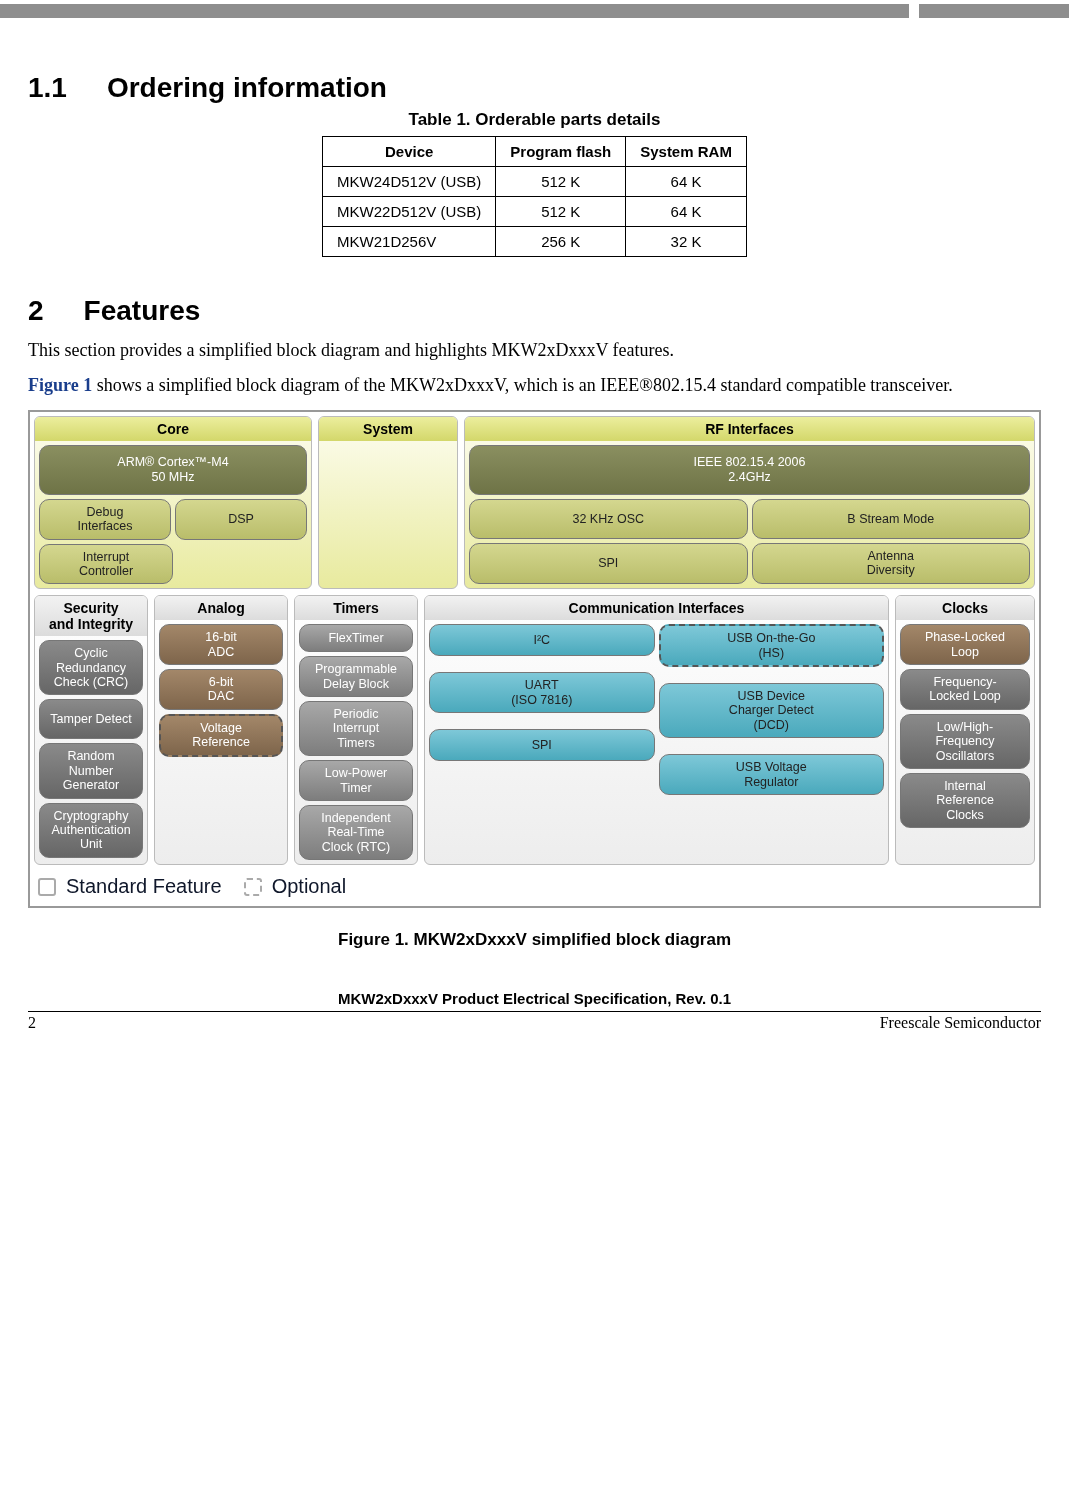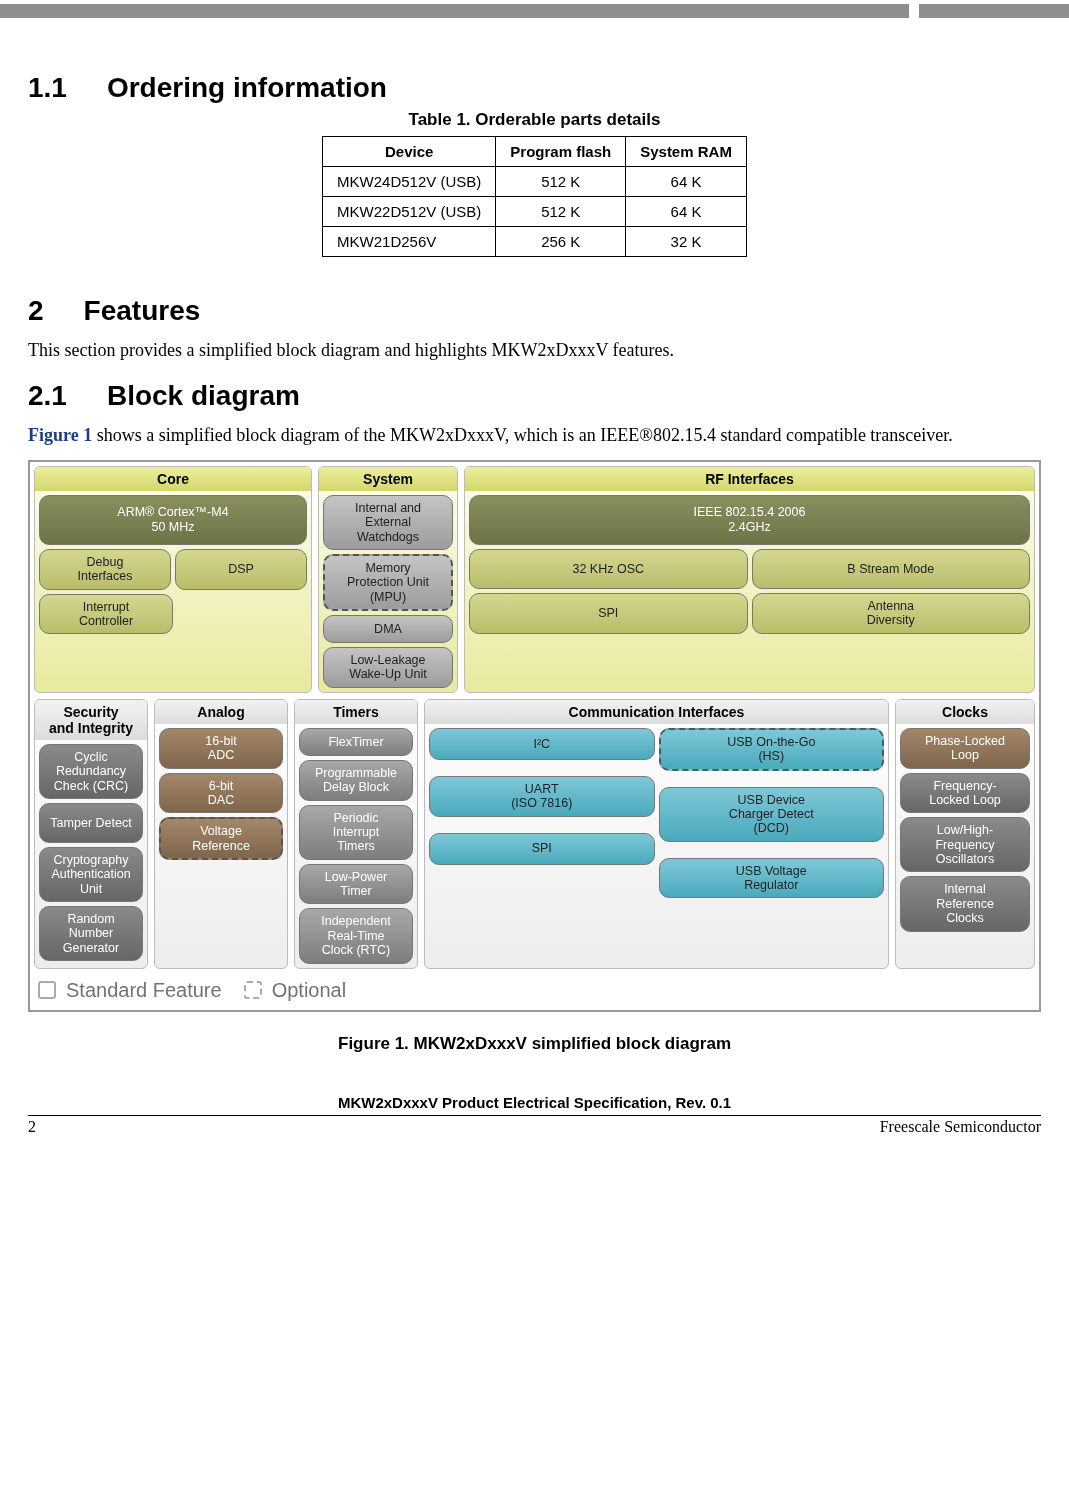--- a/index.html
+++ b/index.html
@@ -31,21 +31,21 @@
   .blk.yellow { background: linear-gradient(#f3e08a, #e6c956); color: #222; }
   .blk.gray-d { background: linear-gradient(#8a8a8a, #666); }
   .blk.gray-m { background: linear-gradient(#a8a8a8, #7d7d7d); }
   .blk.gray-l { background: linear-gradient(#c4c4c4, #9c9c9c); color: #222; }
   .blk.brown { background: linear-gradient(#a38769, #7e654b); }
   .blk.teal { background: linear-gradient(#7ec8d8, #4aa9bc); color: #222; }
   .blk.dashed { border: 2px dashed #555; }
   .subrow { display: flex; gap: 4px; }
   .subrow .blk { flex: 1; }
   .subcol { flex: 1; display: flex; flex-direction: column; gap: 16px; }
-  .legend { display: flex; align-items: center; gap: 10px; padding: 10px 4px 4px 4px; font-size: 20px; color: #737373; }
+  .legend { display: flex; align-items: center; gap: 10px; padding: 10px 4px 4px 4px; font-size: 20px; color: #0f172a; }
   .lg-sq { width: 18px; height: 18px; border: 2px solid #aaa; border-radius: 3px; background: #fff; }
   .lg-sq.dashed { border-style: dashed; }
   .fig-cap { font-family: Arial, Helvetica, sans-serif; font-weight: bold; text-align: center; font-size: 17px; margin: 22px 0 40px 0; }
   .footer-title { font-family: Arial, Helvetica, sans-serif; font-weight: bold; text-align: center; font-size: 15px; border-bottom: 1px solid #000; padding-bottom: 4px; margin-top: 30px; }
   .footer-row { display: flex; justify-content: space-between; font-size: 16px; padding-top: 2px; }
 </style>
 </head>
 <body>
 
 <div class="header-bar"></div>
@@ -82,24 +82,20 @@
     </tr>
   </tbody>
     </table>
 
   <h2 class="sec">
     <span class="sec-num">2</span>
     <span>Features</span>
   </h2>
   <p class="body">This section provides a simplified block diagram and highlights MKW2xDxxxV features.</p>
 
-  <h2 class="sec" style="margin-top:18px">
-    <span class="sec-num">2.1</span>
-    <span>Block diagram</span>
-  </h2>
   <p class="body">
     <span class="figref">Figure 1</span><span> shows a simplified block diagram of the MKW2xDxxxV, which is an IEEE®802.15.4 standard compatible transceiver.</span>
   </p>
 
   <div class="diagram">
     <div class="diag-row row1">
 
       <div class="dgroup" style="width:278px">
         <div class="ghdr">Core</div>
         <div class="gbody">
@@ -110,26 +106,20 @@
           </div>
           <div class="subrow">
             <div class="blk olive-l" style="max-width:50%">Interrupt<br>Controller</div>
             <div style="flex:1"></div>
           </div>
         </div>
       </div>
 
       <div class="dgroup" style="width:140px">
         <div class="ghdr">System</div>
-        <div class="gbody">
-          <div class="blk gray-l">Internal and<br>External<br>Watchdogs</div>
-          <div class="blk gray-l dashed">Memory<br>Protection Unit<br>(MPU)</div>
-          <div class="blk gray-l" style="min-height:28px">DMA</div>
-          <div class="blk gray-l">Low-Leakage<br>Wake-Up Unit</div>
-        </div>
       </div>
 
 
       <div class="dgroup" style="flex:1">
         <div class="ghdr">RF Interfaces</div>
         <div class="gbody">
           <div class="blk olive-d" style="min-height:50px">IEEE 802.15.4 2006<br>2.4GHz</div>
           <div class="subrow">
             <div class="blk olive-l">32 KHz OSC</div>
             <div class="blk olive-l">B Stream Mode</div>
@@ -142,22 +132,22 @@
       </div>
     </div>
 
     <div class="diag-row row2" style="margin-top:6px">
 
       <div class="dgroup" style="width:114px">
         <div class="ghdr" style="white-space:pre-line">Security<br>and Integrity</div>
         <div class="gbody">
           <div class="blk gray-d">Cyclic<br>Redundancy<br>Check (CRC)</div>
           <div class="blk gray-d">Tamper Detect</div>
+          <div class="blk gray-d">Random<br>Number<br>Generator</div>
           <div class="blk gray-d">Cryptography<br>Authentication<br>Unit</div>
-          <div class="blk gray-d">Random<br>Number<br>Generator</div>
         </div>
       </div>
 
       <div class="dgroup" style="width:134px">
         <div class="ghdr">Analog</div>
         <div class="gbody">
           <div class="blk brown">16-bit<br>ADC</div>
           <div class="blk brown">6-bit<br>DAC</div>
           <div class="blk brown dashed">Voltage<br>Reference</div>
         </div>

